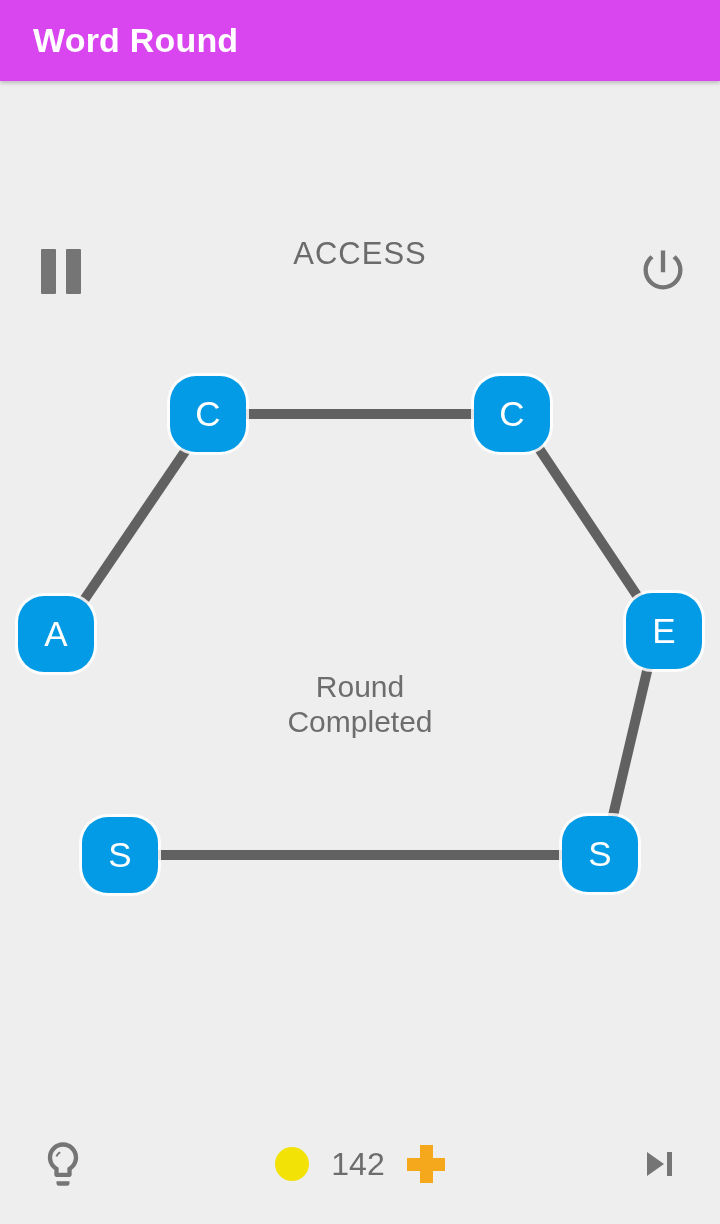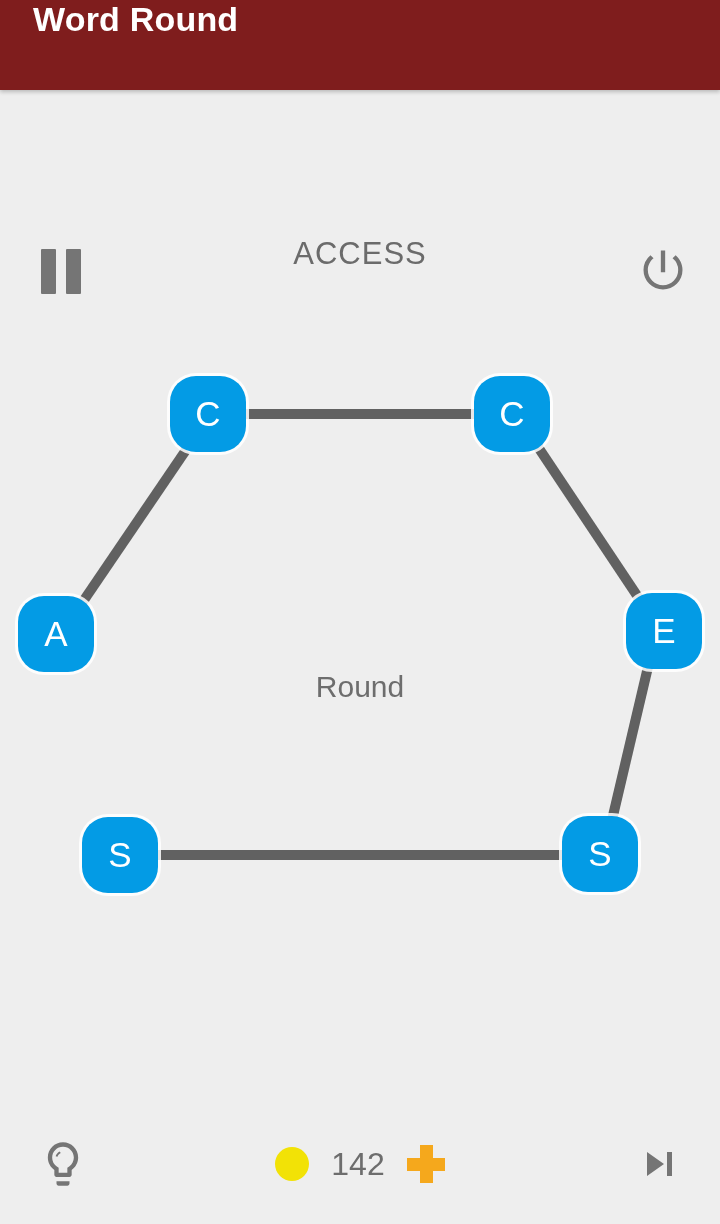--- a/index.html
+++ b/index.html
@@ -12,23 +12,23 @@
   }
   #app {
     position: relative;
     width: 720px; height: 1224px;
     background: #eeeeee;
   }
 
   
   .appbar {
     position: absolute; left: 0; top: 0;
-    width: 720px; height: 90px;
-    background: #7f1d1d;
-    display: flex; 
+    width: 720px; height: 81px;
+    background: #d946ef;
+    display: flex; align-items: center;
     box-shadow: 0 2px 4px rgba(0,0,0,0.22);
   }
   .appbar-title {
     color: #ffffff;
     font-size: 34px;
     font-weight: bold;
     letter-spacing: 0.2px;
     padding-left: 33px;
   }
 
@@ -195,20 +195,21 @@
     </div>
     <div class="node" style="left:82px; top:602px;">
       <span>S</span>
     </div>
     <div class="node" style="left:18px; top:381px;">
       <span>A</span>
     </div>
 
     <div class="center-msg">
       <span class="l1">Round</span>
+      <span class="l2">Completed</span>
     </div>
   </div>
 
   <div class="bottombar">
 
     <div class="hint-btn">
       <svg width="52" height="58" viewBox="0 0 24 24">
         <path fill="#757575" d="M9 21c0 .55.45 1 1 1h4c.55 0 1-.45 1-1v-1H9v1zm3-19C8.14 2 5 5.14 5 9c0 2.38 1.19 4.47 3 5.74V17c0 .55.45 1 1 1h6c.55 0 1-.45 1-1v-2.26c1.81-1.27 3-3.36 3-5.74 0-3.86-3.14-7-7-7zm2.85 11.1l-.85.6V16h-4v-2.3l-.85-.6A4.997 4.997 0 0 1 7 9c0-2.76 2.24-5 5-5s5 2.24 5 5c0 1.63-.8 3.16-2.15 4.1z"></path>
         <path fill="#757575" d="M10.5 6.2c-.9.45-1.6 1.25-1.9 2.2l.85.25c.25-.75.8-1.35 1.5-1.7l-.45-.75z"></path>
       </svg>

